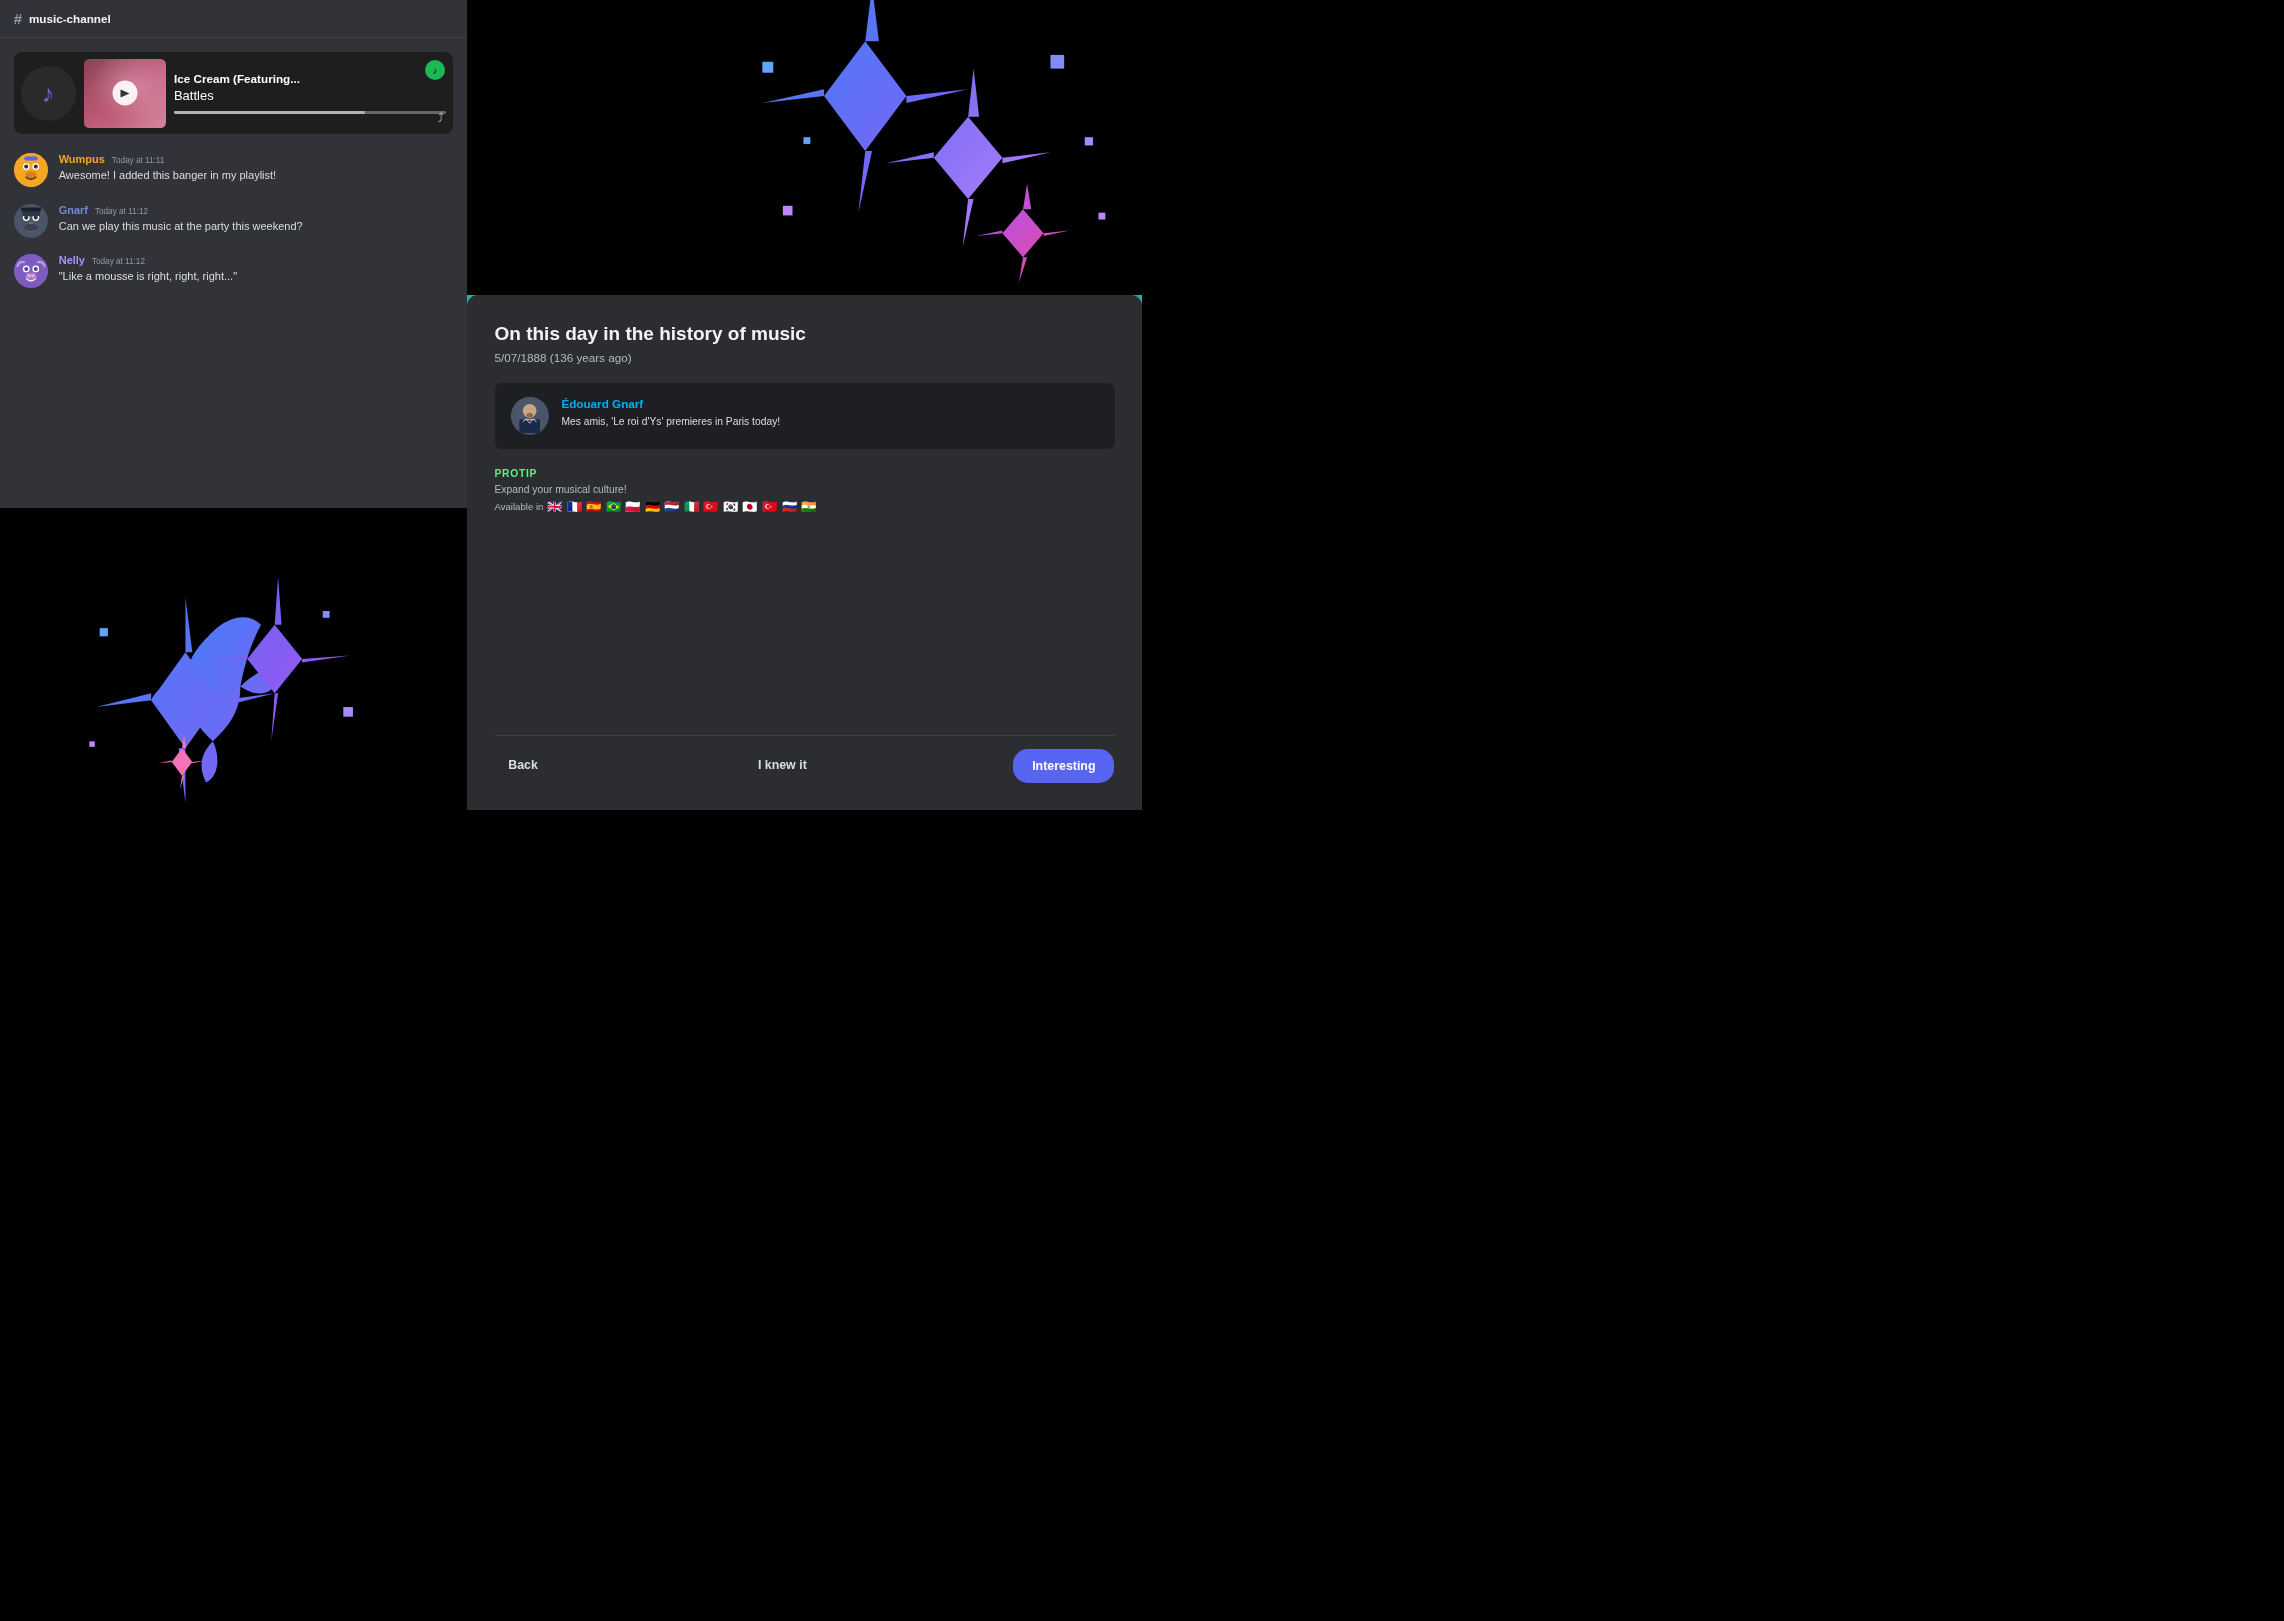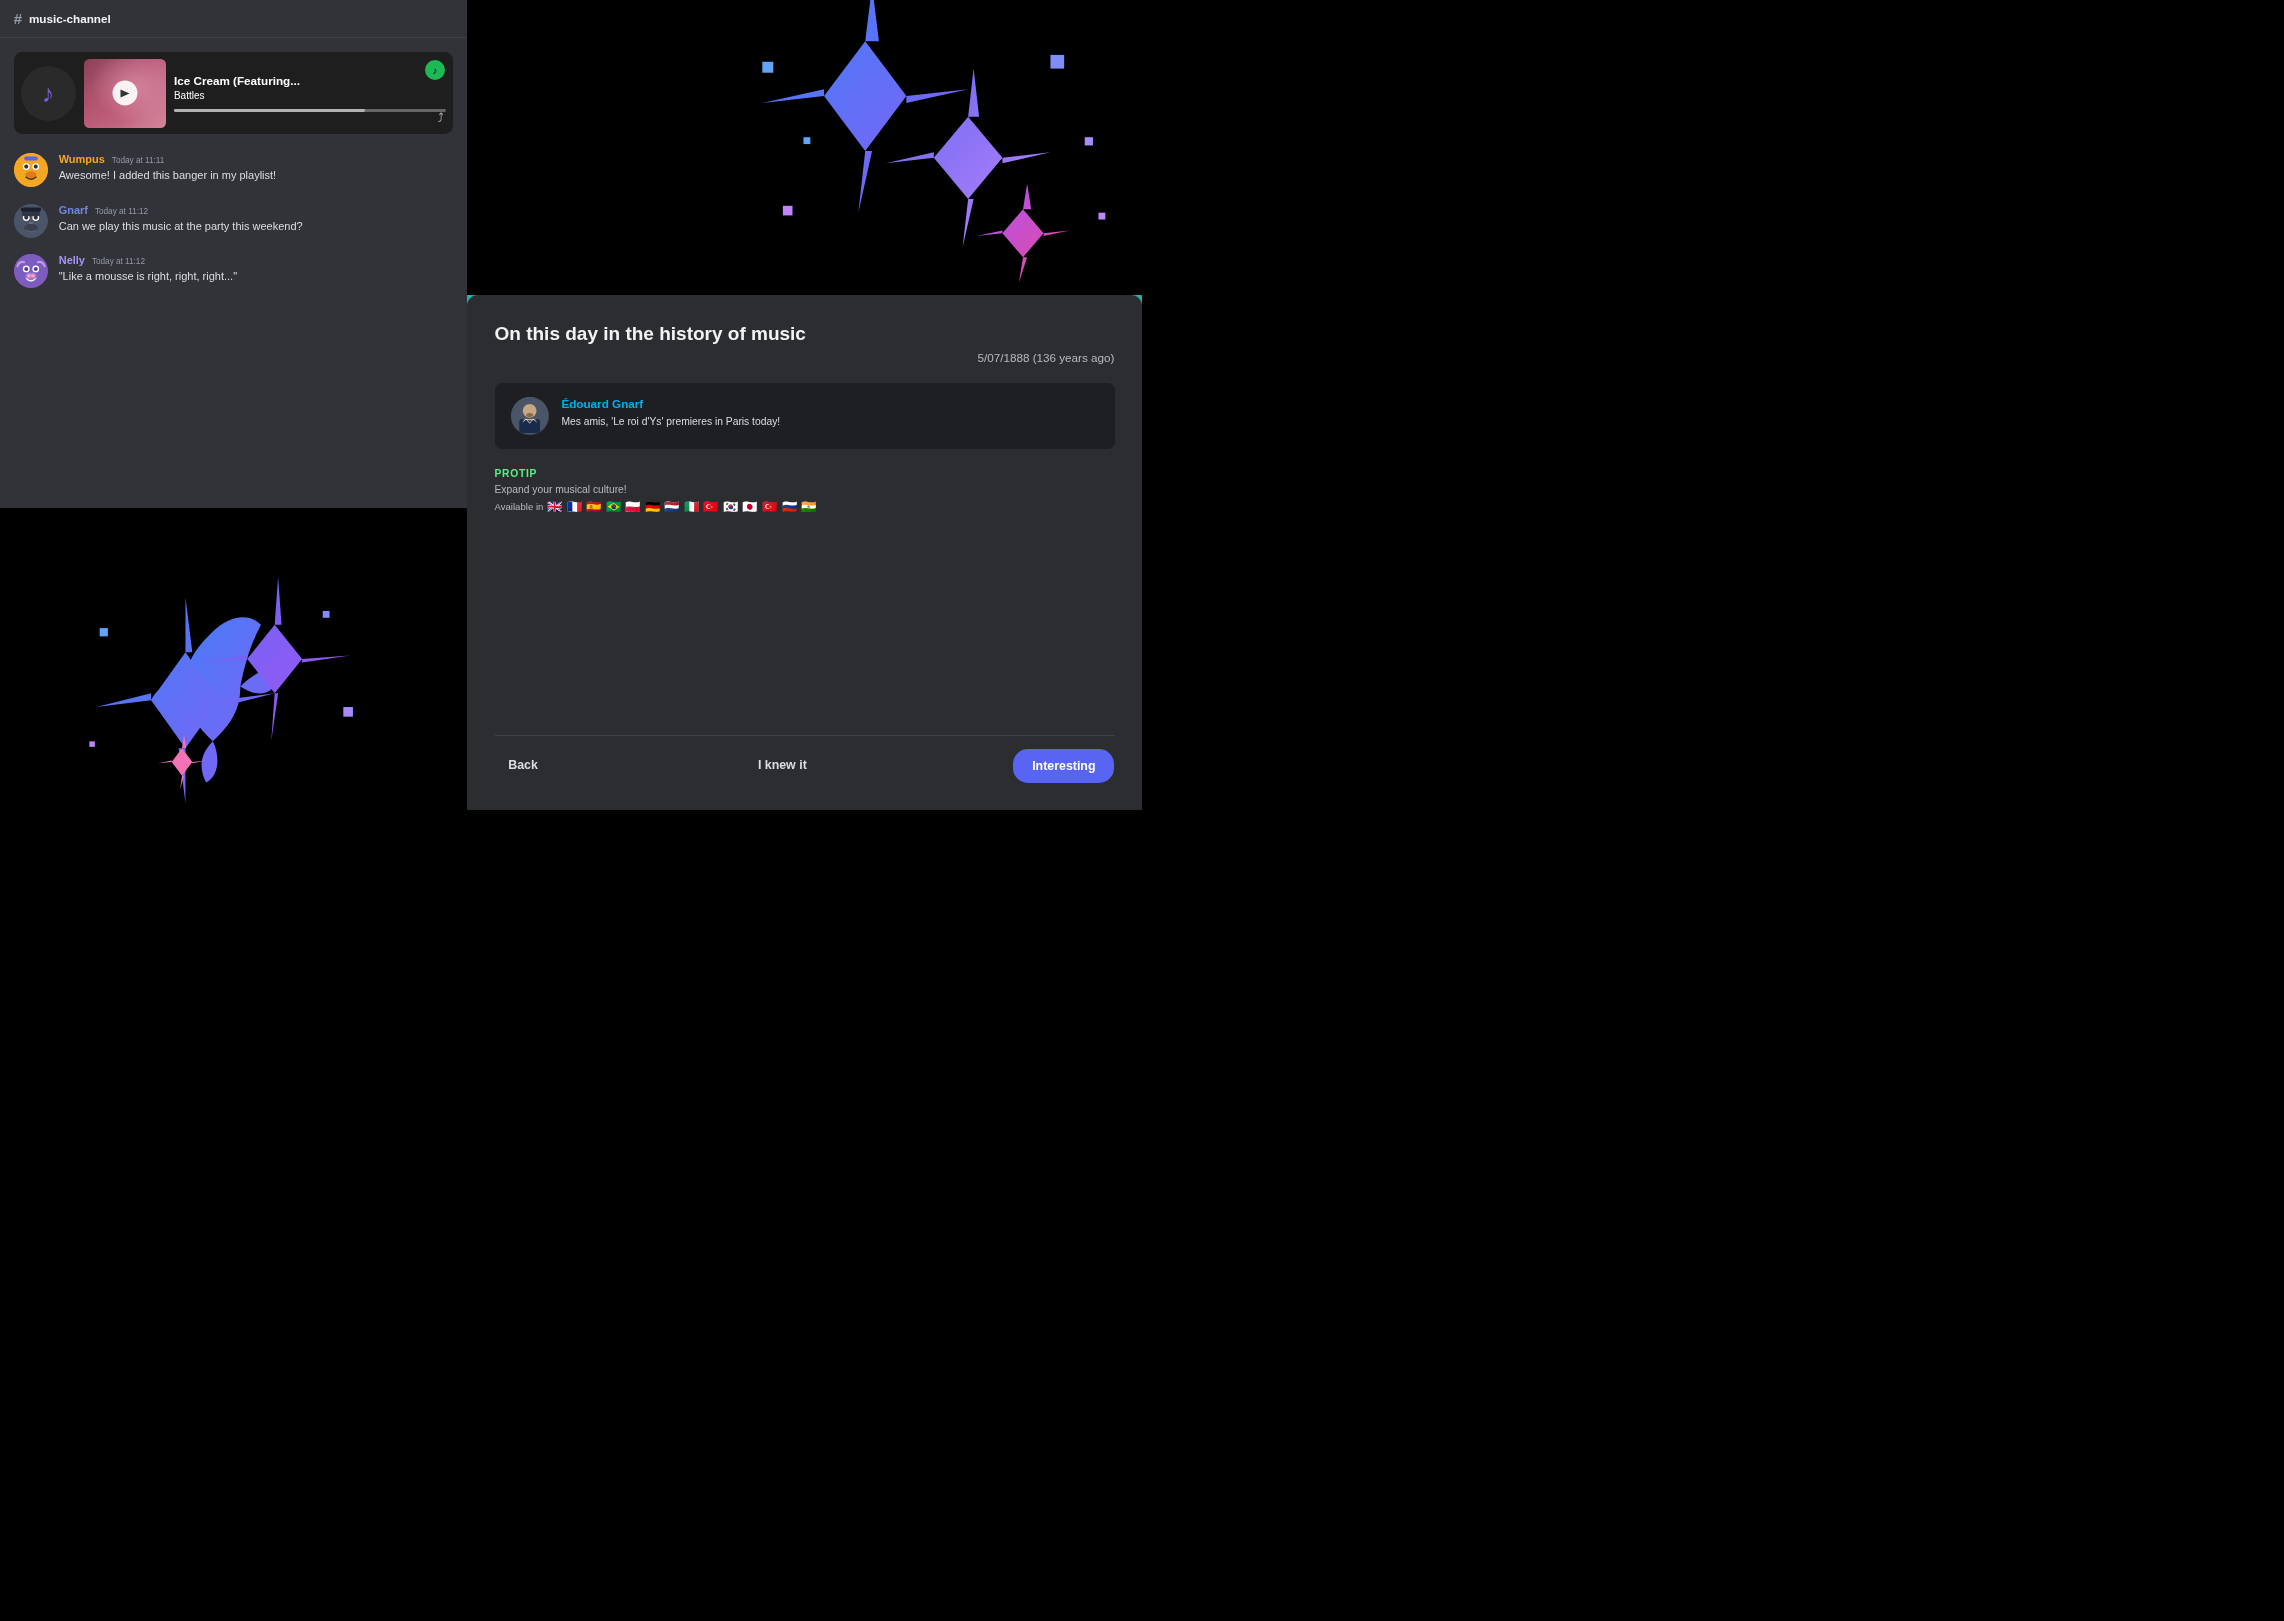--- a/index.html
+++ b/index.html
@@ -134,21 +134,21 @@
       font-size: 11.7px;
       font-weight: 700;
       white-space: nowrap;
       overflow: hidden;
       text-overflow: ellipsis;
       margin-bottom: 2.7px;
     }
 
     .track-artist {
       color: #fff;
-      font-size: 10px;
+      font-size: 13px;
       margin-bottom: 8.2px;
     }
 
     .progress-bar {
       width: 100%;
       height: 2.7px;
       background: #666;
       border-radius: 1.4px;
       position: relative;
     }
@@ -299,21 +299,20 @@
       color: #f2f3f5;
       font-size: 19px;
       font-weight: 800;
       margin-bottom: 6.9px;
     }
 
     .history-date {
       color: #b5bac1;
       font-size: 11.7px;
       margin-bottom: 19px;
-      text-align: right;
     }
 
     .quote-card {
       background: #1e1f22;
       border-radius: 6.9px;
       padding: 13.7px 16.5px;
       display: flex;
       gap: 12.4px;
       align-items: flex-start;
       margin-bottom: 19px;

